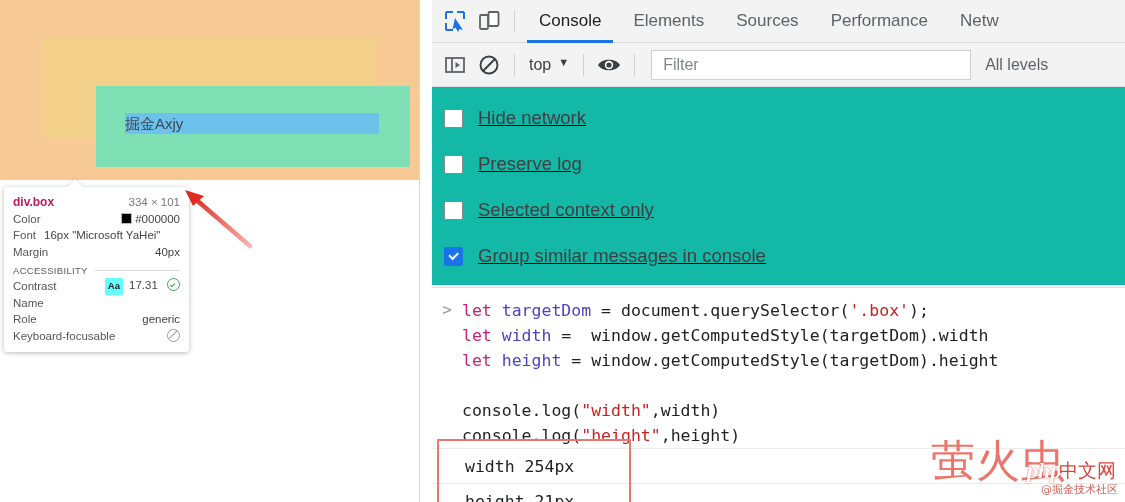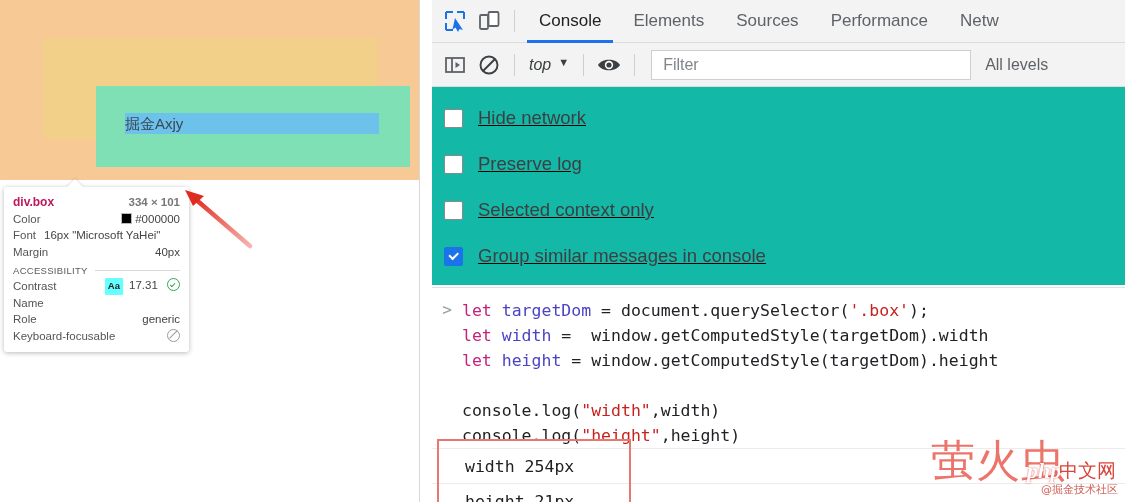--- a/index.html
+++ b/index.html
@@ -102,21 +102,20 @@
     white-space: nowrap;
   }
   .tip-title {
     color: #be185d;
     font-weight: bold;
     font-size: 12px;
   }
   .tip-dim {
     color: #777777;
     font-size: 11.5px;
-    font-weight: bold;
   }
   .tip-label { color: #555555; }
   .tip-val { color: #444444; }
   .swatch {
     display: inline-block;
     width: 9px; height: 9px;
     border: 1px solid #bbb;
     margin-right: 3px;
     vertical-align: -1px;
   }
@@ -249,21 +248,20 @@
     box-sizing: border-box;
     border-bottom: 1px solid #dcdcdc;
   }
   .dt-ctx {
     font-size: 16px;
     color: #3c4043;
     display: flex;
     align-items: flex-start;
     padding: 0 6px;
     white-space: nowrap;
-    font-style: italic;
   }
   .dt-caret {
     margin-left: 7px;
     font-size: 11px;
     color: #3c4043;
   }
   .dt-filter {
     flex: none;
     width: 320px;
     height: 30px;

